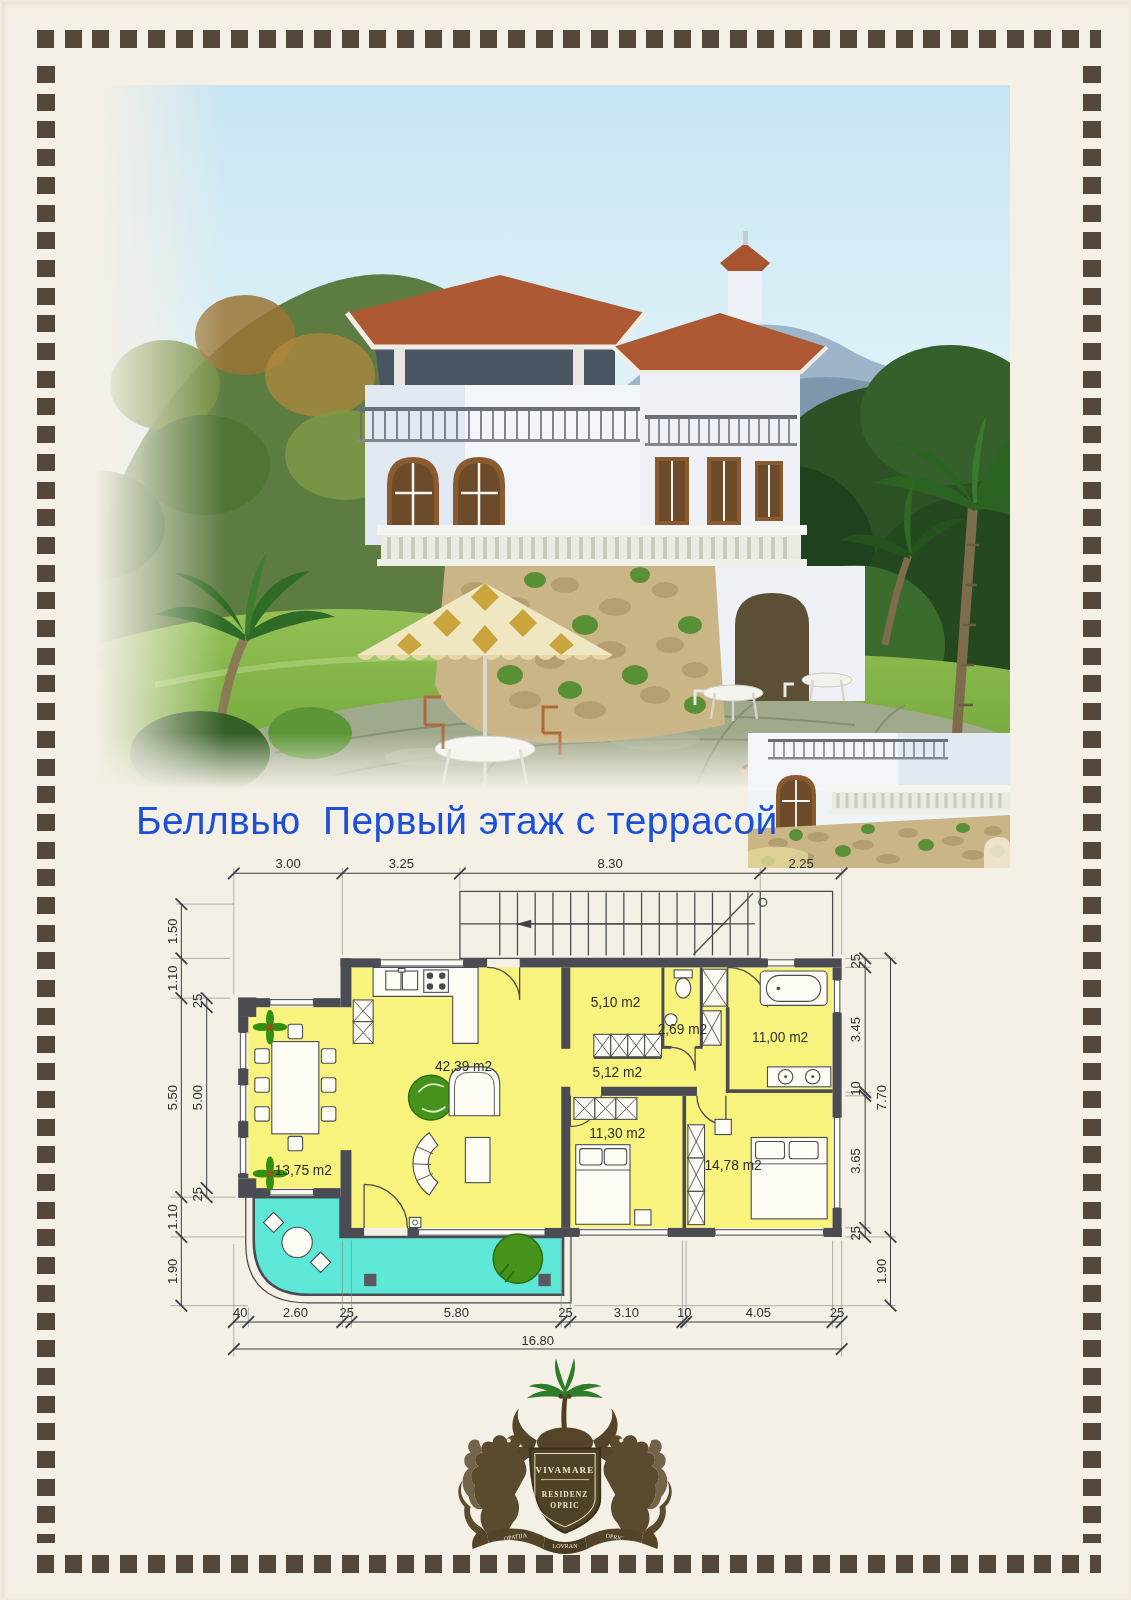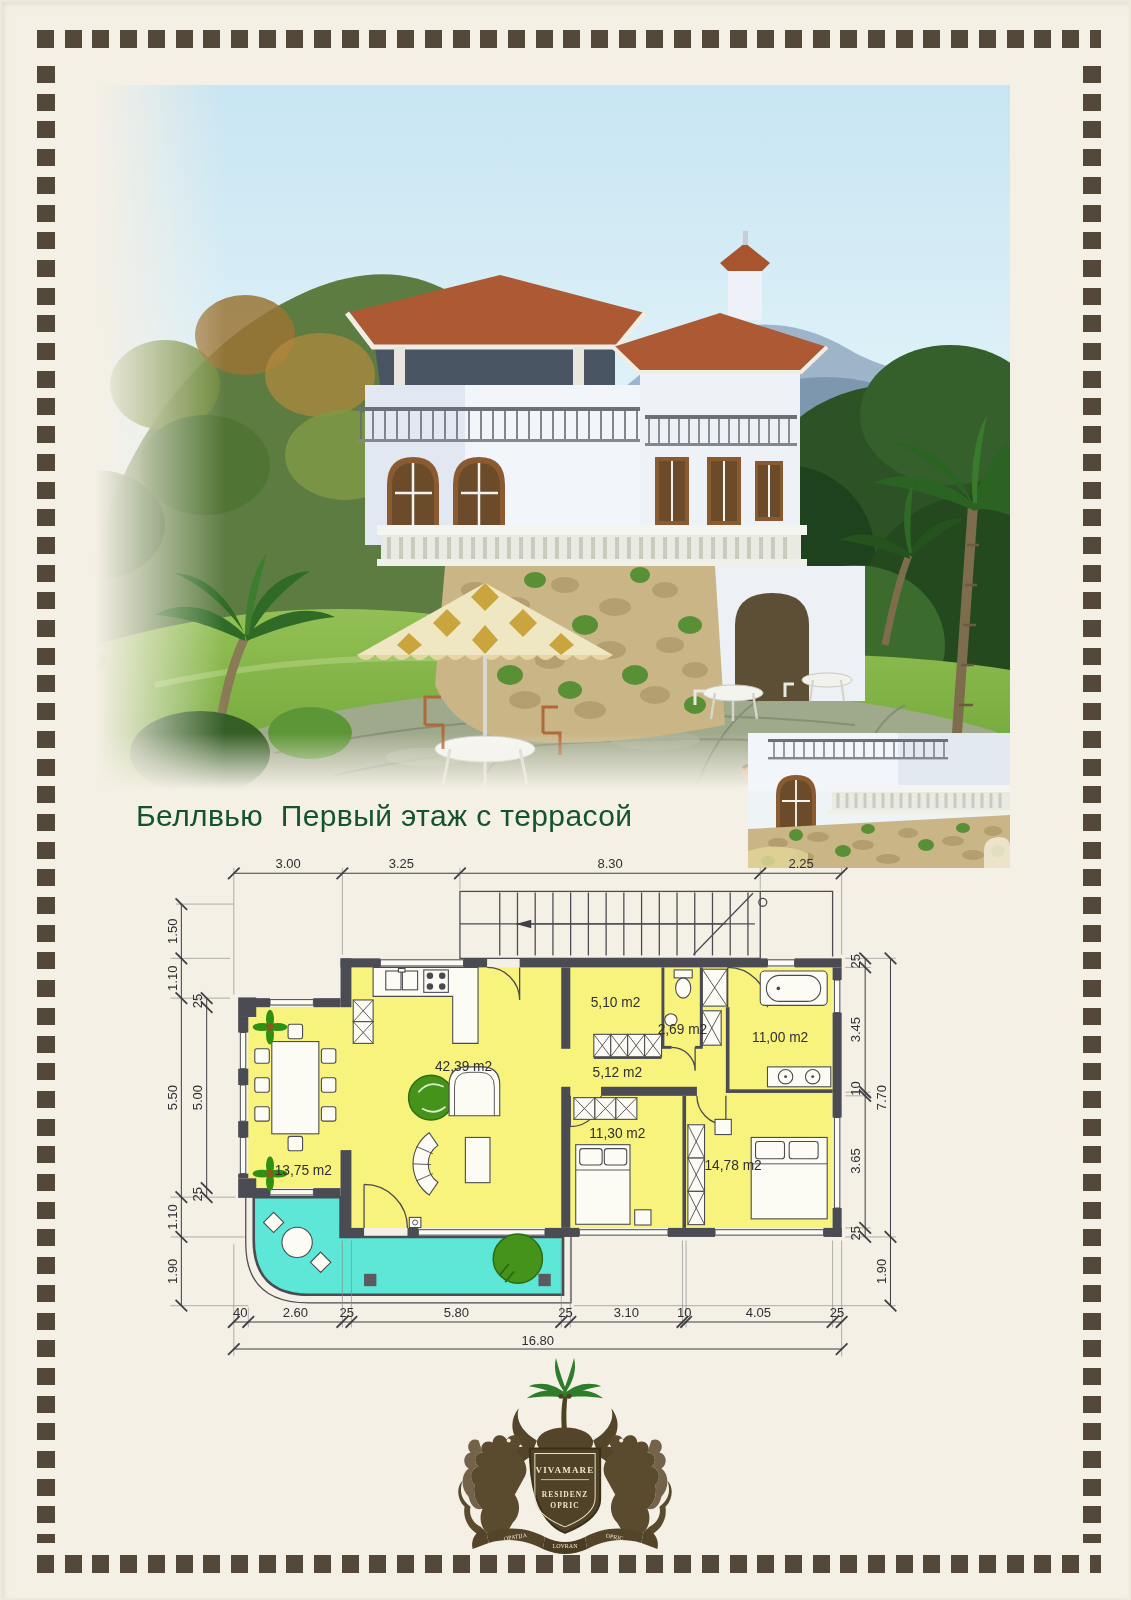--- a/index.html
+++ b/index.html
@@ -16,21 +16,21 @@
   .dots-v{width:18px;background-image:repeating-linear-gradient(180deg,#53483a 0 17px,transparent 17px 27.7px);}
   #dots-top{left:37px;top:30px;width:1064px;}
   #dots-bottom{left:37px;top:1555px;width:1064px;}
   #dots-left{left:37px;top:66px;height:1477px;}
   #dots-right{left:1083px;top:66px;height:1477px;}
 
   #hero{position:absolute;left:95px;top:85px;width:915px;height:705px;}
   #inset{position:absolute;left:748px;top:733px;width:262px;height:135px;}
   #page-title{
     position:absolute;left:136px;top:799px;width:640px;
-    font-size:30px;letter-spacing:.4px;color:#14532d;white-space:pre;
+    font-size:39px;letter-spacing:.4px;color:#1d4ed8;white-space:pre;
   }
   #plan{position:absolute;left:152px;top:848px;width:757px;height:521px;}
   #crest{position:absolute;left:444px;top:1336px;width:242px;height:226px;}
 
   
   .wall{fill:#4b4b53;}
   .thin{stroke:#4a4a50;stroke-width:0.035;fill:none;}
   .fx{fill:#fdfcf4;stroke:#4a4a50;stroke-width:0.03;}
   .fl{stroke:#4a4a50;stroke-width:0.025;fill:none;}
   .win{fill:#fbfaf3;stroke:#4a4a50;stroke-width:0.028;}

